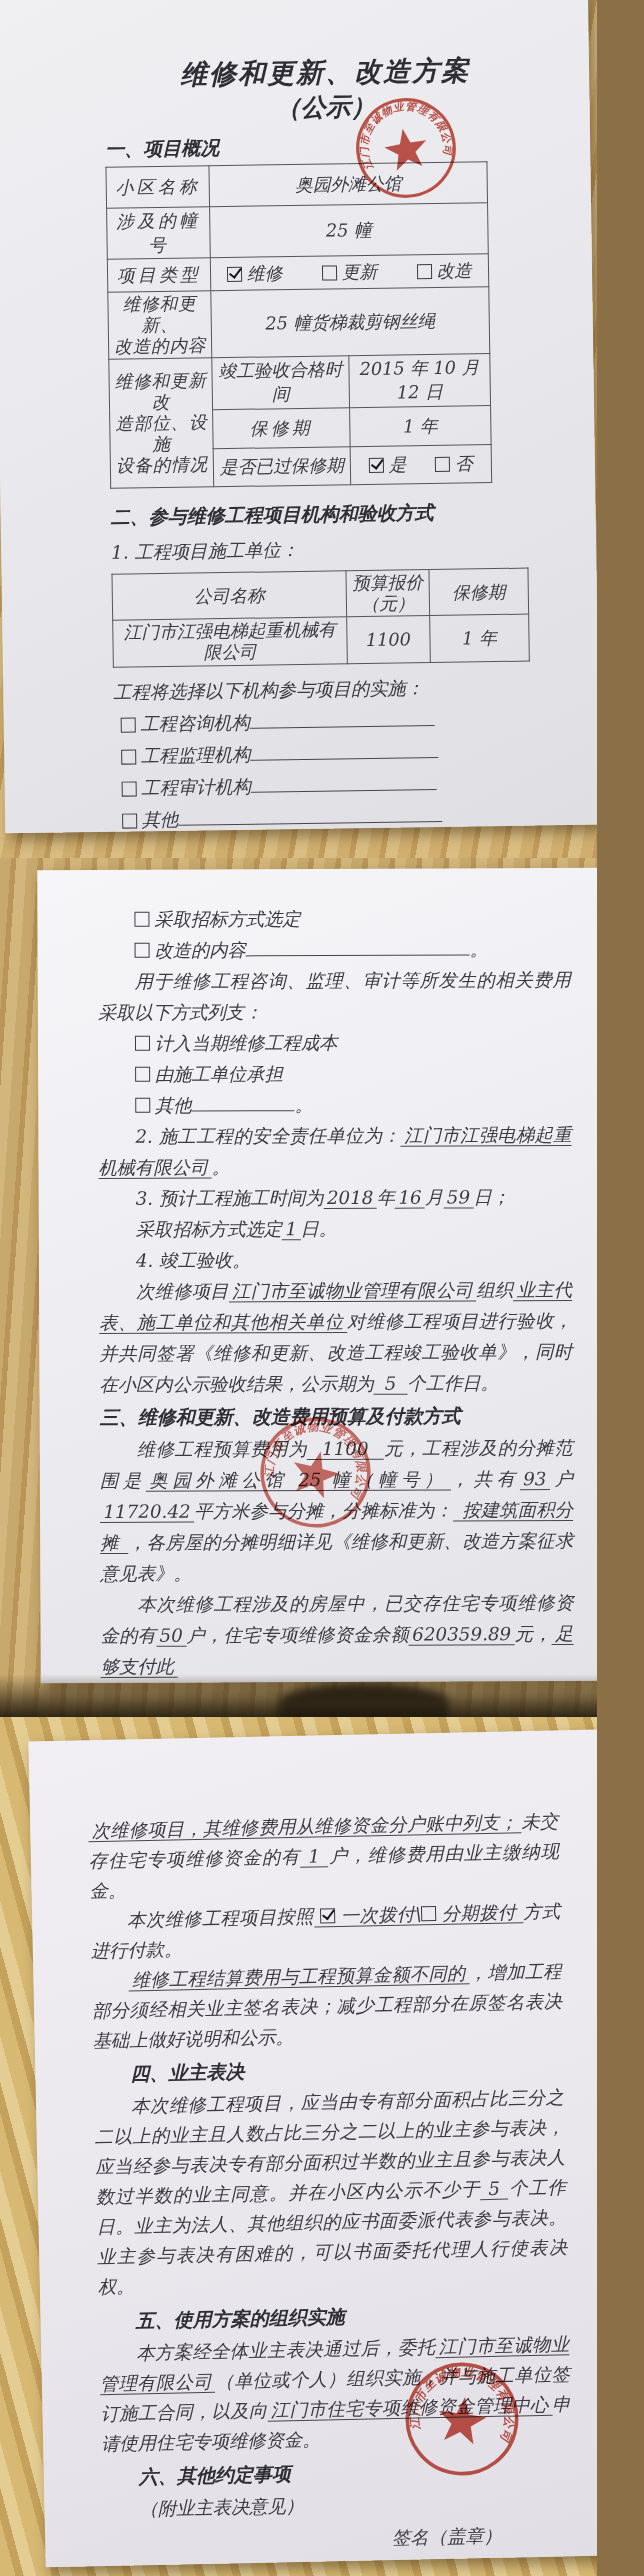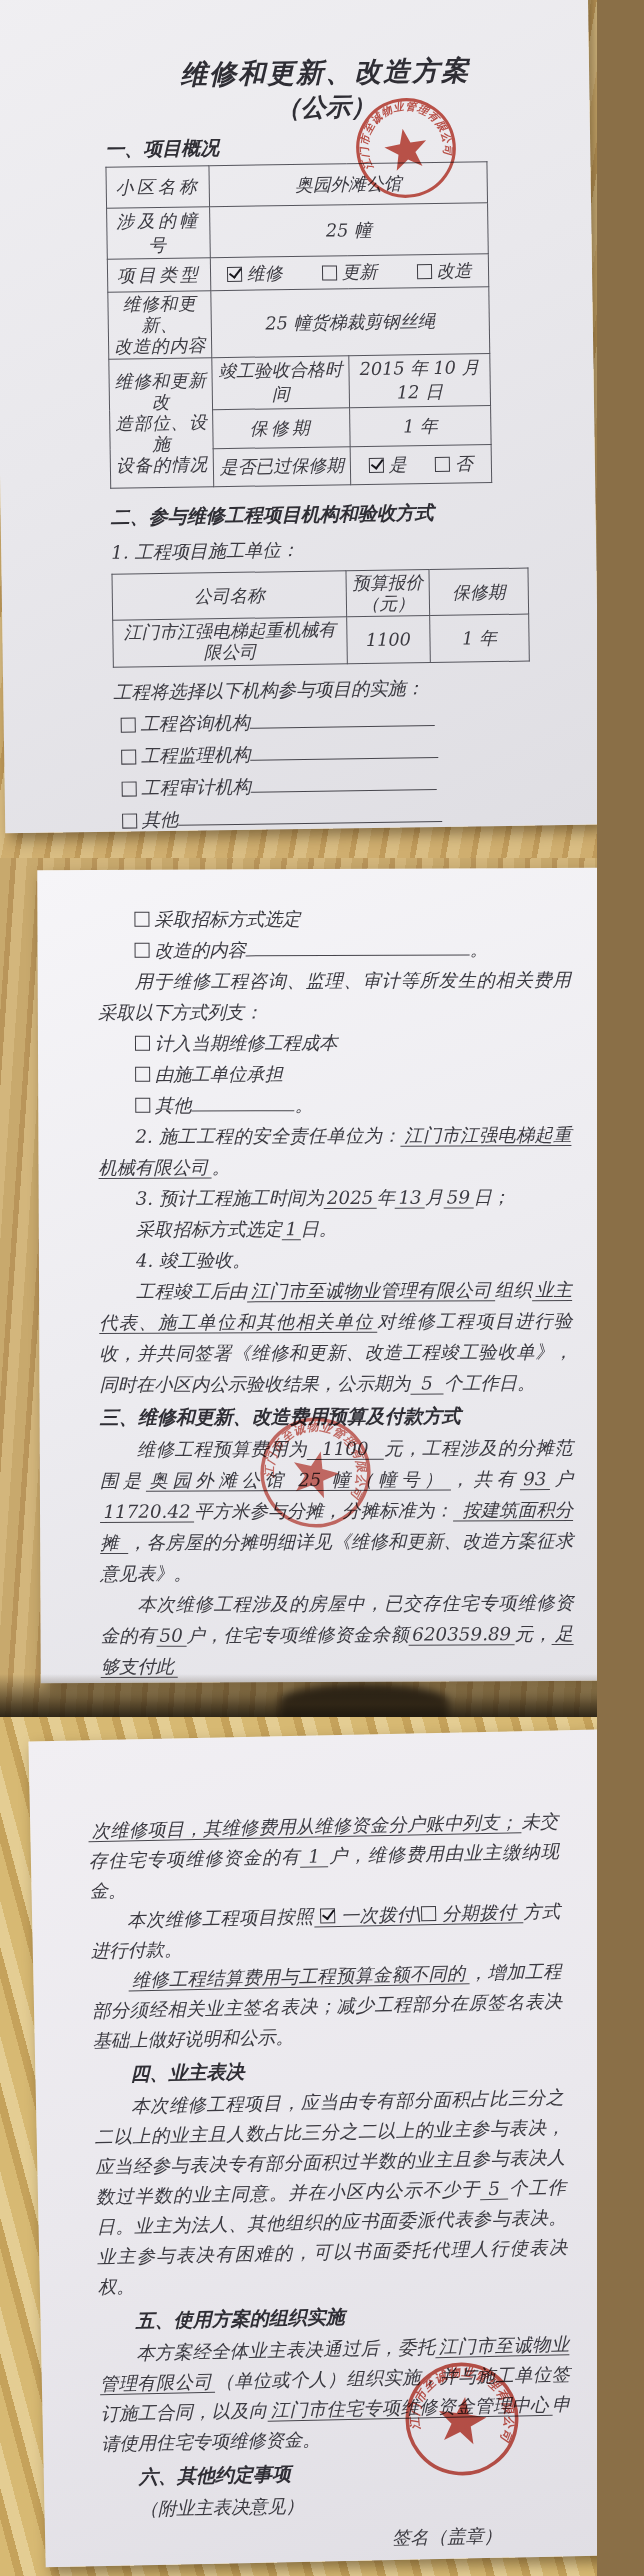--- a/index.html
+++ b/index.html
@@ -188,27 +188,27 @@
       </div>
       <div class="line2">
         <span class="cb"></span><span>由施工单位承担</span>
       </div>
       <div class="line2">
         <span class="cb"></span><span>其他</span><span class="blank" style="width:103px"></span><span>。</span>
       </div>
 
       <p class="p2l"><span>2. 施工工程的安全责任单位为：</span><span class="uv">江门市江强电梯起重机械有限公司</span><span>。</span></p>
 
-      <p class="p2l"><span>3. 预计工程施工时间为</span><span class="uv">2025</span><span>年</span><span class="uv">13</span><span>月</span><span class="uv">59</span><span>日；</span></p>
+      <p class="p2l"><span>3. 预计工程施工时间为</span><span class="uv">2018</span><span>年</span><span class="uv">16</span><span>月</span><span class="uv">59</span><span>日；</span></p>
 
       <p class="p2l"><span>采取招标方式选定</span><span class="uv">1</span><span>日。</span></p>
 
       <p class="p2l">4. 竣工验收。</p>
 
-      <p class="p2l"><span>工程竣工后由</span><span class="uv">江门市至诚物业管理有限公司</span><span>组织</span><span class="uv">业主代表、施工单位和其他相关单位</span><span>对维修工程项目进行验收，并共同签署《维修和更新、改造工程竣工验收单》，同时在小区内公示验收结果，公示期为</span><span class="uv" style="padding:0 11px">5</span><span>个工作日。</span></p>
+      <p class="p2l"><span>次维修项目</span><span class="uv">江门市至诚物业管理有限公司</span><span>组织</span><span class="uv">业主代表、施工单位和其他相关单位</span><span>对维修工程项目进行验收，并共同签署《维修和更新、改造工程竣工验收单》，同时在小区内公示验收结果，公示期为</span><span class="uv" style="padding:0 11px">5</span><span>个工作日。</span></p>
 
       <div class="heading" style="margin:4.1px 0 2.7px">三、维修和更新、改造费用预算及付款方式</div>
 
       <p class="p2l"><span>维修工程预算费用为</span><span class="uv" style="padding:0 15px">1100</span><span>元，工程涉及的分摊范围是</span><span class="uv">奥园外滩公馆 25 幢（幢号）</span><span>，共有</span><span class="uv">93</span><span>户</span><span class="uv">11720.42</span><span>平方米参与分摊，分摊标准为：</span><span class="uv" style="padding:0 9.5px">按建筑面积分摊</span><span>，各房屋的分摊明细详见《维修和更新、改造方案征求意见表》。</span></p>
 
       <p class="p2l"><span>本次维修工程涉及的房屋中，已交存住宅专项维修资金的有</span><span class="uv">50</span><span>户，住宅专项维修资金余额</span><span class="uv">620359.89</span><span>元，</span><span class="uv">足够支付此</span></p>
 
     </div>
   </div>
 

